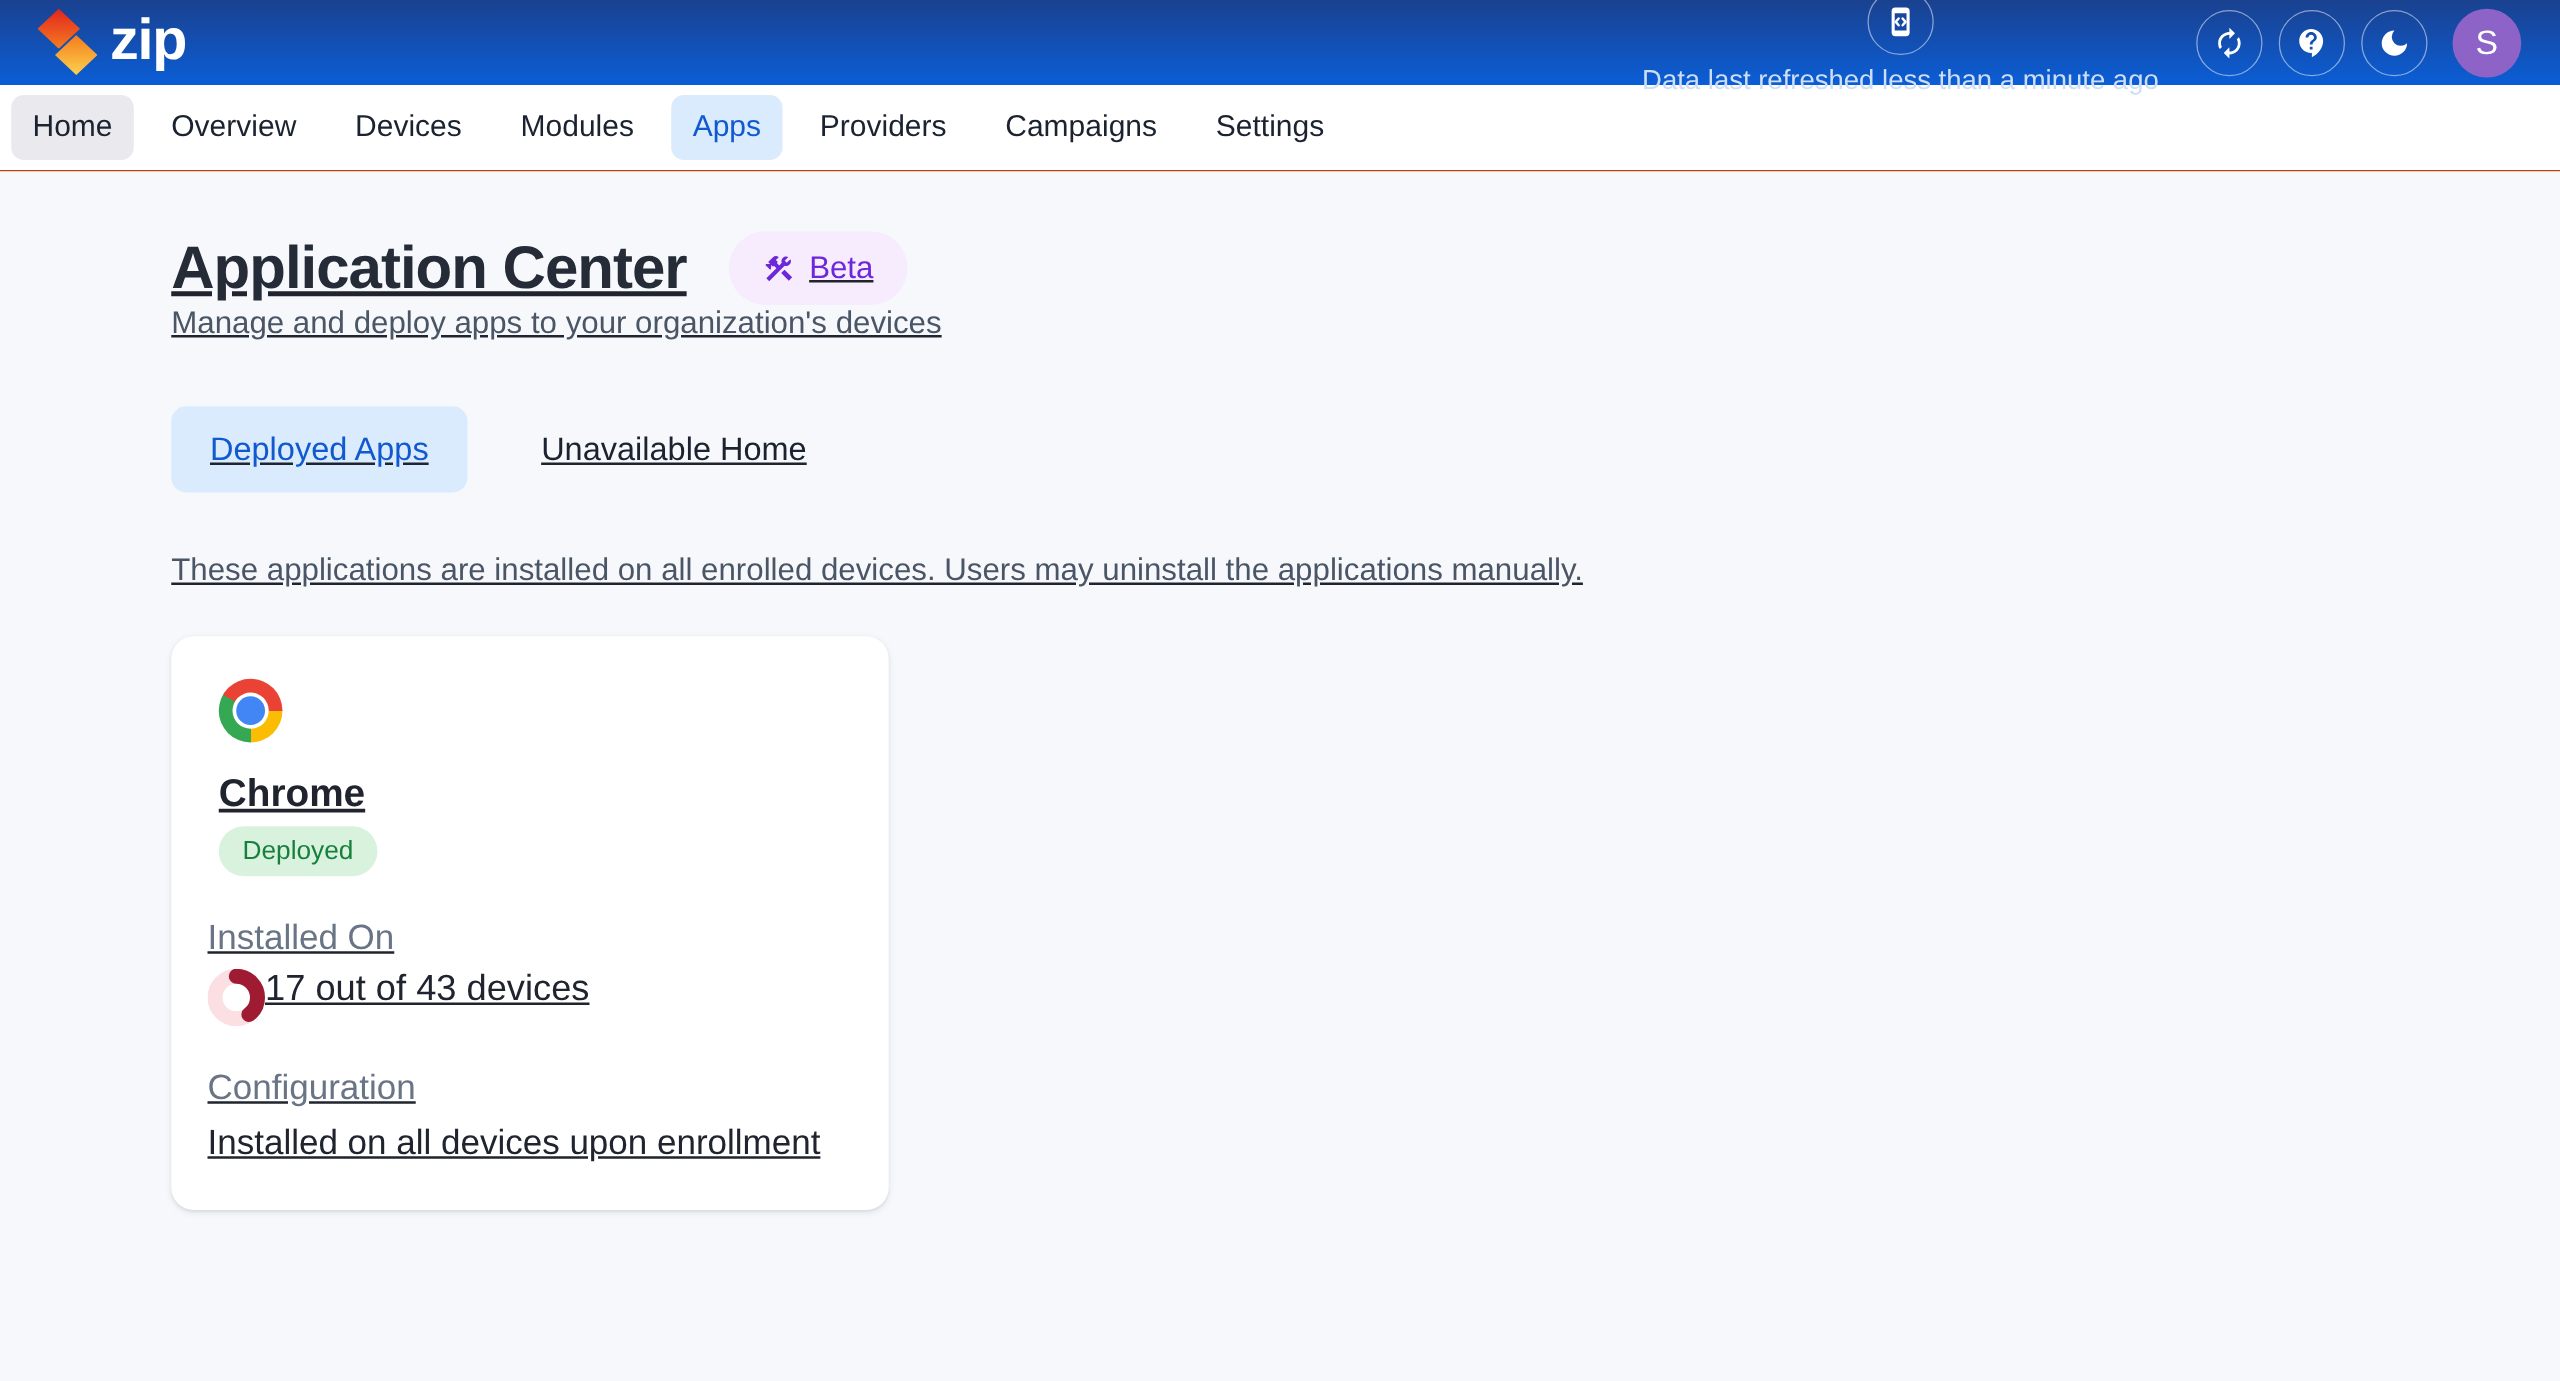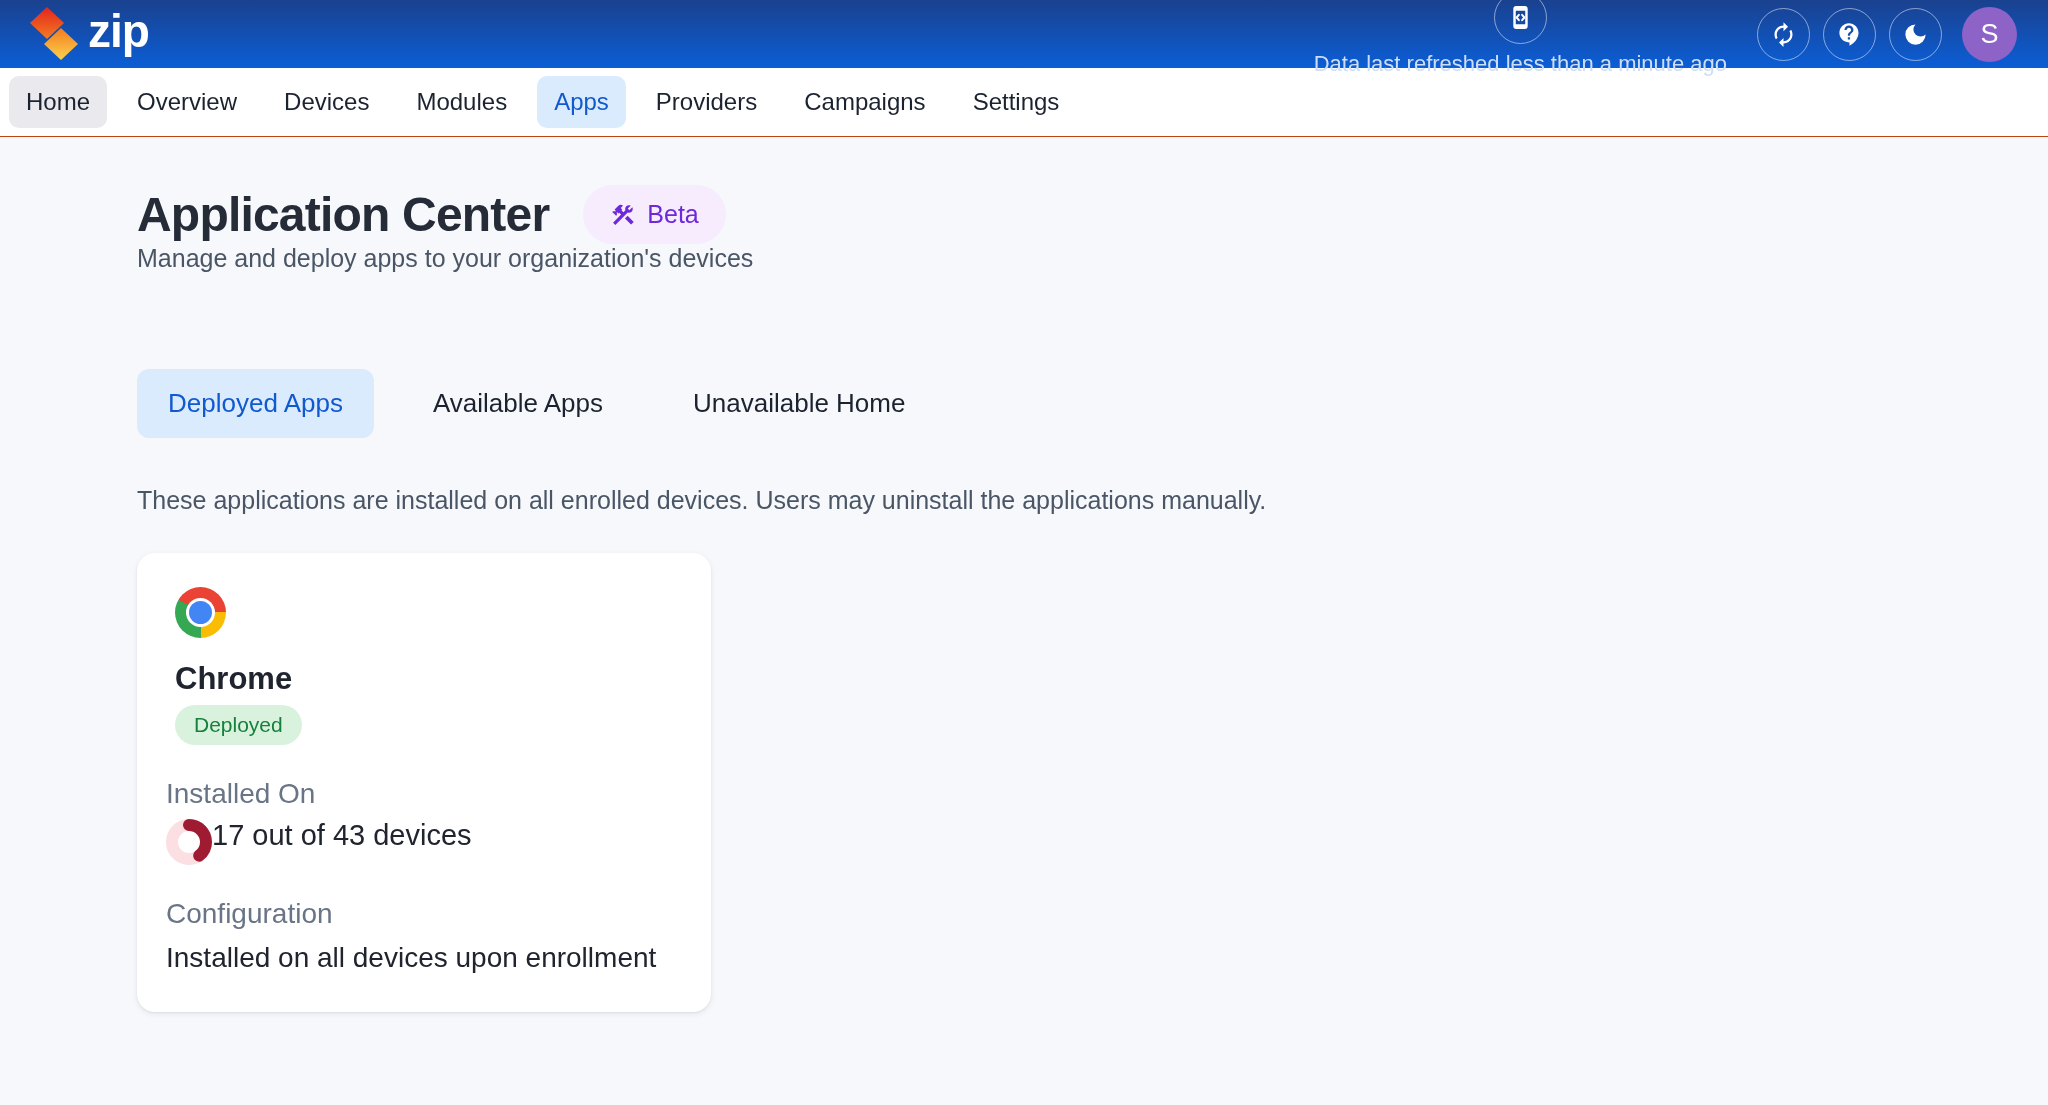--- a/index.html
+++ b/index.html
@@ -48,37 +48,36 @@
     display: flex; align-items: center; padding: 0 9px; gap: 13px;
   }
   .nav-item {
     font-size: 24px; color: #1b2330; padding: 12px 17px;
     border-radius: 10px; cursor: pointer; white-space: nowrap;
   }
   .nav-item.highlighted { background: #e9e9ee; }
   .nav-item.active { background: #d9ebfc; color: #1159cf; }
 
   
-  .main { padding: 48px 0 0 137px; }
+  .main { padding: 48px 0 0 137px; text-decoration: underline; }
   .title-row { display: flex; align-items: center; }
   .page-title { font-size: 48px; font-weight: 700; color: #252b37; letter-spacing: -0.8px; }
   .beta-badge {
     margin-left: 34px; display: inline-flex; align-items: center; gap: 11px;
     background: #f6ecfe; color: #6d28d9; font-size: 25px; font-weight: 500;
     padding: 15px 27px; border-radius: 999px;
   }
   .beta-badge svg { width: 26px; height: 26px; display: block; }
   .subtitle { font-size: 25px; color: #4a5565; }
 
   .tabs { margin-top: 52px; display: flex; align-items: center; gap: 28px; }
   .tab {
     font-size: 26px; color: #1c2330; padding: 19px 31px;
     border-radius: 12px; cursor: pointer; background: transparent; border: none;
     font-family: inherit;
-    margin-top: 44px;
   }
   .tab.active { background: #d9ebfc; color: #1159cf; }
 
   .list-description { margin-top: 48px; font-size: 25px; color: #4a5565; }
 
   
   .app-card {
     margin-top: 38px; width: 574px; background: #fff; border-radius: 18px;
     padding: 34px 36px 38px 29px;
     box-shadow: 0 1px 2px rgba(16,24,40,0.06), 0 2px 6px rgba(16,24,40,0.08);
@@ -165,21 +164,20 @@
       <svg viewBox="0 0 24 24">
         <path fill="#6d28d9" d="M13.7826 15.1719 16.2426 12.7119 21.8926 18.3619 19.4326 20.8219zM17.5 10C19.43 10 21 8.43 21 6.5 21 5.92 20.84 5.38 20.59 4.9L17.89 7.6 16.4 6.11 19.1 3.41C18.62 3.16 18.08 3 17.5 3 15.57 3 14 4.57 14 6.5 14 6.91 14.08 7.3 14.21 7.66L12.36 9.51 10.58 7.73 11.29 7.02 9.88 5.61 12 3.49C10.83 2.32 8.93 2.32 7.76 3.49L4.22 7.03 5.63 8.44H2.81L2.1 9.15 5.64 12.69 6.35 11.98V9.15L7.76 10.56 8.47 9.85 10.25 11.63 2.84 19.04 4.96 21.16 16.34 9.79C16.7 9.92 17.09 10 17.5 10Z"></path>
       </svg>
       <span>Beta</span>
     </span>
   </div>
   <div class="subtitle">Manage and deploy apps to your organization's devices</div>
 
   <div class="tabs">
     <button class="tab active">Deployed Apps</button>
-    <button class="tab">Available Apps</button>
     <button class="tab">Unavailable Home</button>
   </div>
 
   <div class="list-description">These applications are installed on all enrolled devices. Users may uninstall the applications manually.</div>
 
   <div class="app-card">
     <div class="card-header">
       <div class="chrome-icon"></div>
       <div>
         <div class="app-name">Chrome</div>

